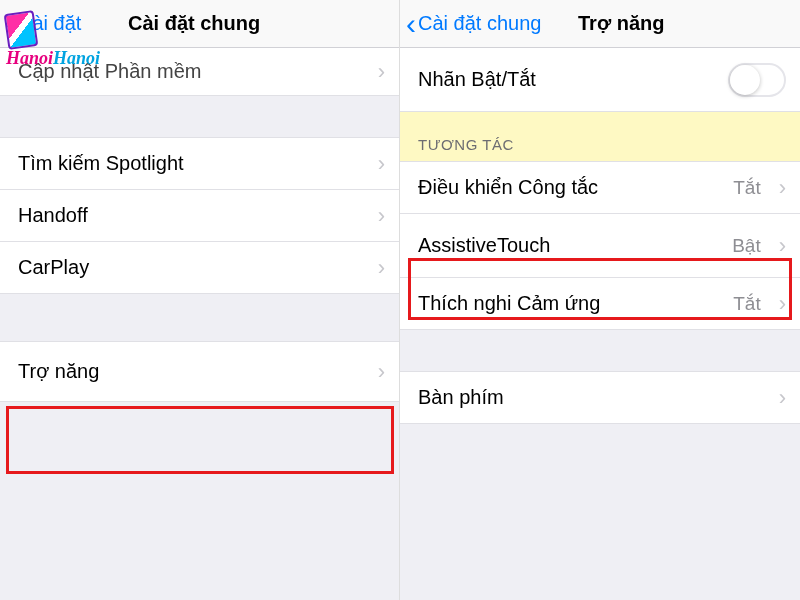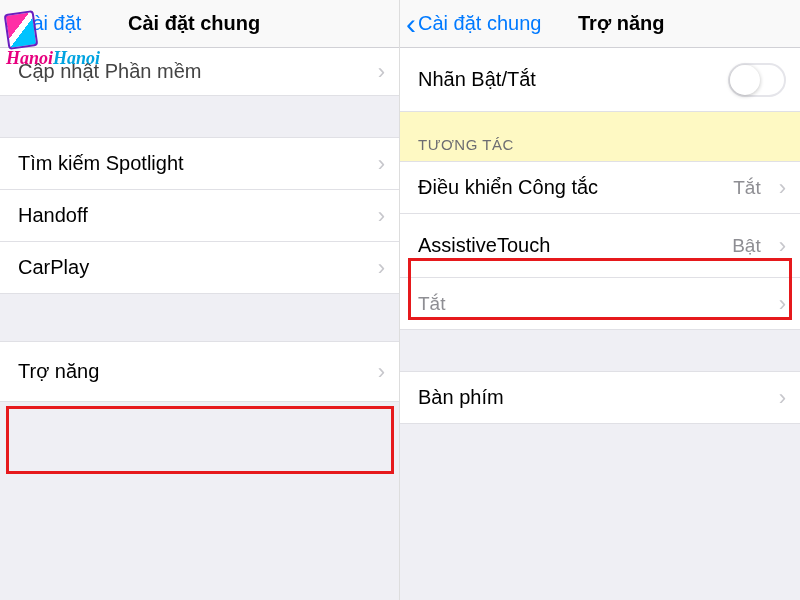--- a/index.html
+++ b/index.html
@@ -203,20 +203,21 @@
       <span class="label">Điều khiển Công tắc</span>
       <span class="value">Tắt</span>
       <span class="chevron">›</span>
     </div>
     <div class="cell" style="height:64px;">
       <span class="label">AssistiveTouch</span>
       <span class="value">Bật</span>
       <span class="chevron">›</span>
     </div>
     <div class="cell">
+      <span class="label">Thích nghi Cảm ứng</span>
       <span class="value">Tắt</span>
       <span class="chevron">›</span>
     </div>
 
     <div class="gap"></div>
 
     <div class="cell">
       <span class="label">Bàn phím</span>
       <span class="chevron">›</span>
     </div>

